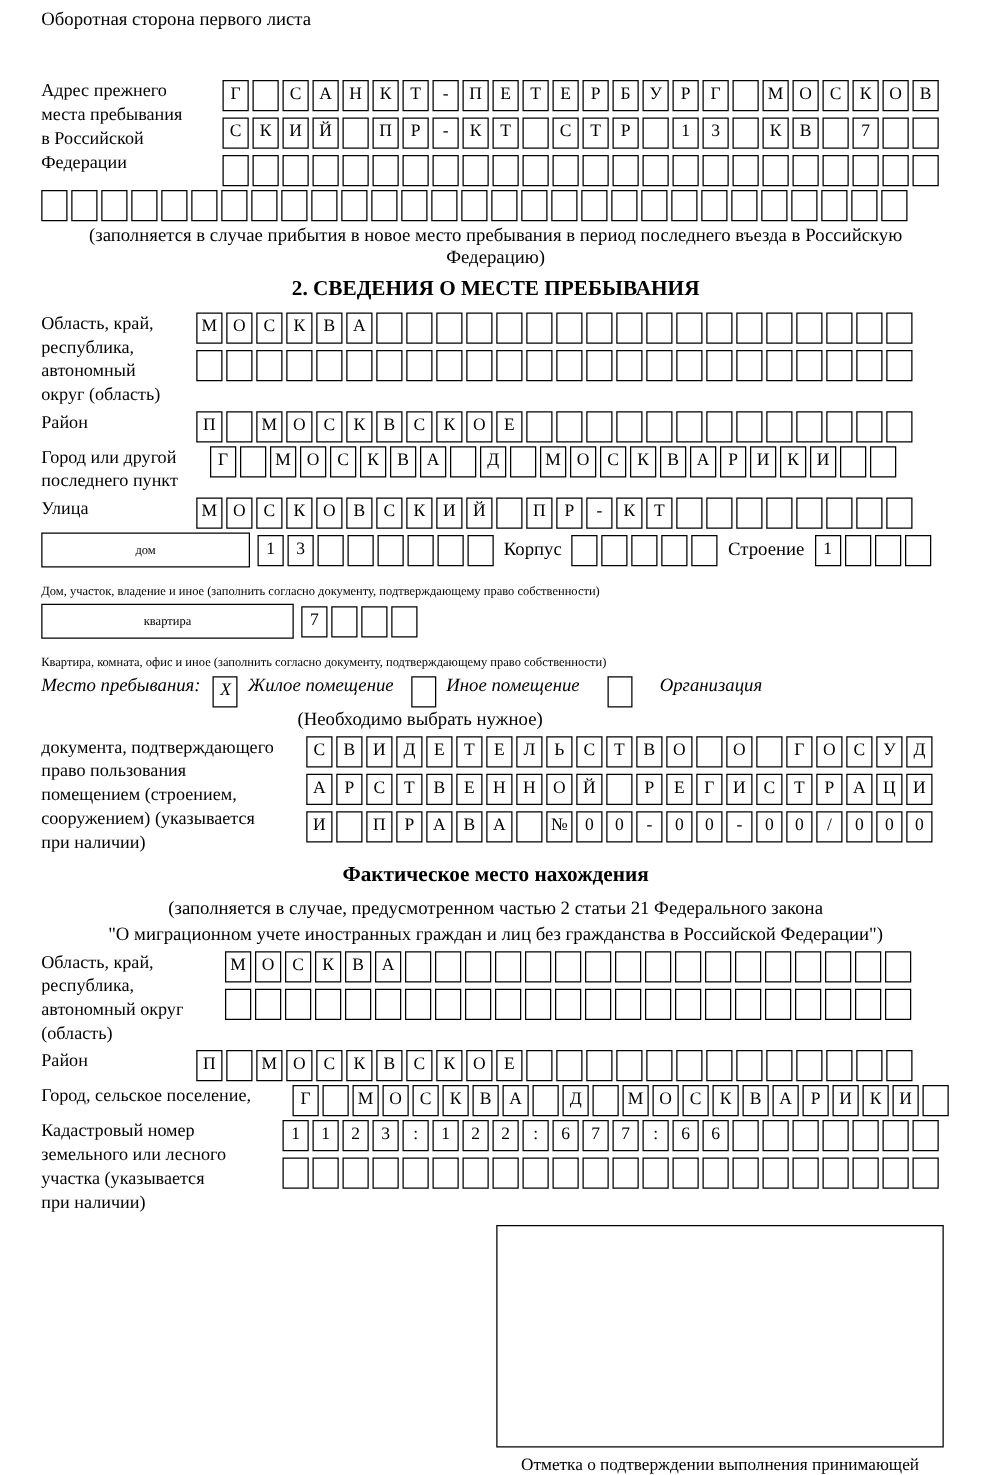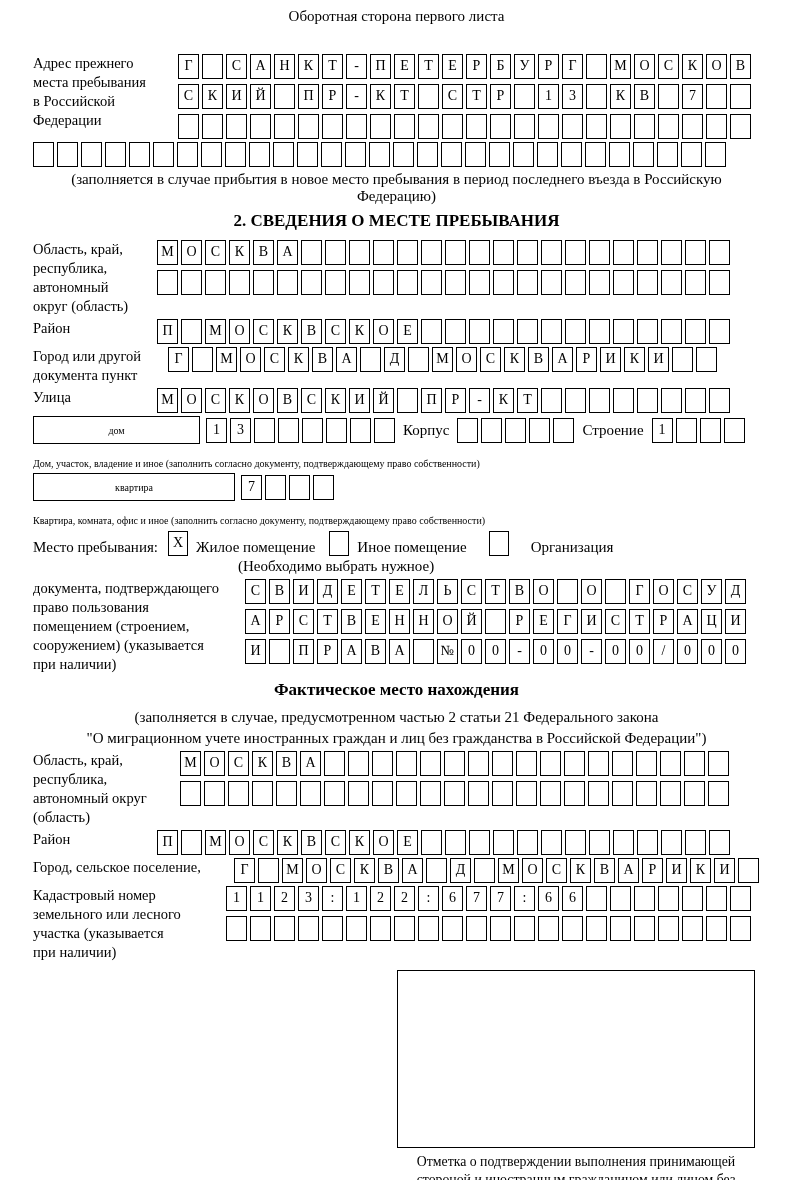--- a/index.html
+++ b/index.html
@@ -2,21 +2,21 @@
 <html><head>
 <meta charset="utf-8">
 <style>
   html,body{margin:0;padding:0;background:#fff;}
   .page{
     width:800px;height:1180px;box-sizing:border-box;
     padding:8px 40px 0 33px;
     font-family:"Liberation Serif", serif;color:#000;background:#fff;
     position:relative;overflow:hidden;
   }
-  .header-note{text-align:center;font-size:15px;margin-bottom:29px;}
+  .header-note{text-align:left;font-size:15px;margin-bottom:39px;}
   .fieldrow{display:flex;align-items:flex-start;margin-bottom:3px;}
   .label{font-size:14.5px;line-height:19px;flex:none;}
   .w145{width:145px;}
   .w124{width:124px;}
   .w135{width:135px;}
   .w147{width:147px;}
   .w201{width:201px;}
   .w193{width:193px;}
   .w212{width:212px;}
   .cellcol{display:flex;flex-direction:column;gap:5px;}
@@ -29,21 +29,21 @@
   .note-c{text-align:center;font-size:15px;margin:0 0 4px 0;line-height:17px;}
   .note-l{font-size:10px;margin:14px 0 4px 0;}
   .sec-title{text-align:center;font-weight:bold;font-size:17px;margin:6px 0 9px;}
   .widebox{
     border:1.5px solid #000;height:28px;box-sizing:border-box;flex:none;
     display:flex;align-items:center;justify-content:center;font-size:10px;
   }
   .houserow{display:flex;align-items:center;margin:3px 0 5px;}
   .inline-label{font-size:15px;padding:0 8px;flex:none;}
   .gap6{width:6px;flex:none;}
-  .stayrow{display:flex;align-items:flex-end;font-size:15px;margin:5px 0 2px;}
+  .stayrow{display:flex;align-items:flex-start;font-size:15px;margin:5px 0 2px;font-style:italic;}
   .stayrow .sp{flex:none;}
   .checkbox{
     width:20px;height:25px;border:1.5px solid #000;box-sizing:border-box;flex:none;
     text-align:center;line-height:22px;font-size:14px;
   }
   .markbox{width:358px;height:178px;border:1.6px solid #000;margin:8px 0 5px 364px;box-sizing:border-box;}
   .markcap{width:440px;margin-left:323px;text-align:center;font-size:13.8px;line-height:17.5px;}
   .mt2{margin-top:2px;}
 </style>
 </head>
@@ -265,21 +265,21 @@
         <span class="cell"></span>
         <span class="cell"></span>
         <span class="cell"></span>
         <span class="cell"></span>
       </div>
   </div>
 
   <div class="fieldrow">
     <div class="label w135">
       <div>Город или другой</div>
-      <div>документа пункт</div>
+      <div>последнего пункт</div>
     </div>
     <div class="boxrow">
         <span class="cell">Г</span>
         <span class="cell"></span>
         <span class="cell">М</span>
         <span class="cell">О</span>
         <span class="cell">С</span>
         <span class="cell">К</span>
         <span class="cell">В</span>
         <span class="cell">А</span>

